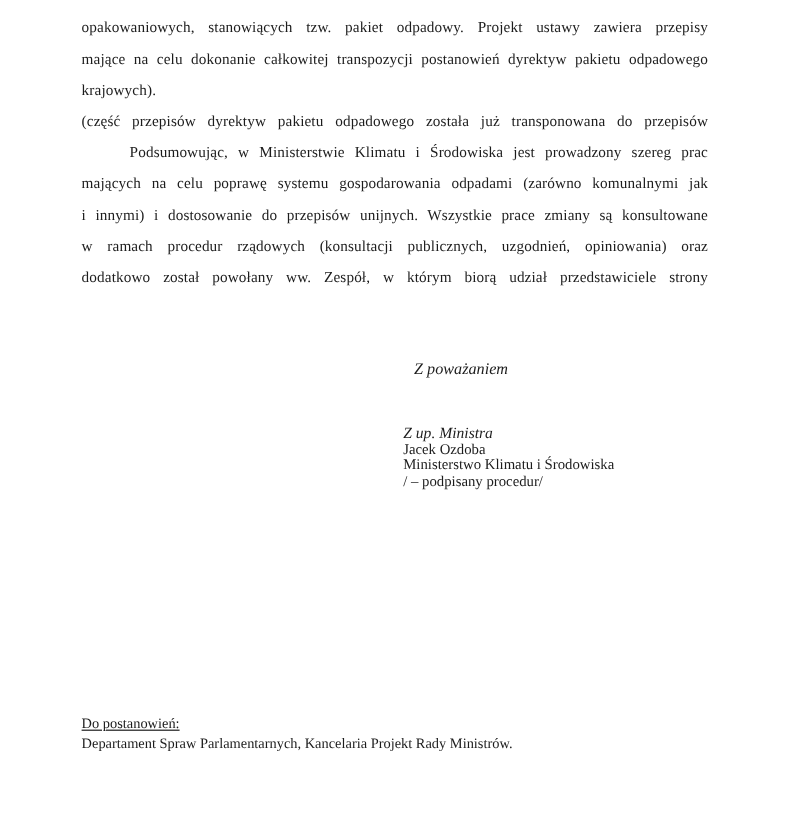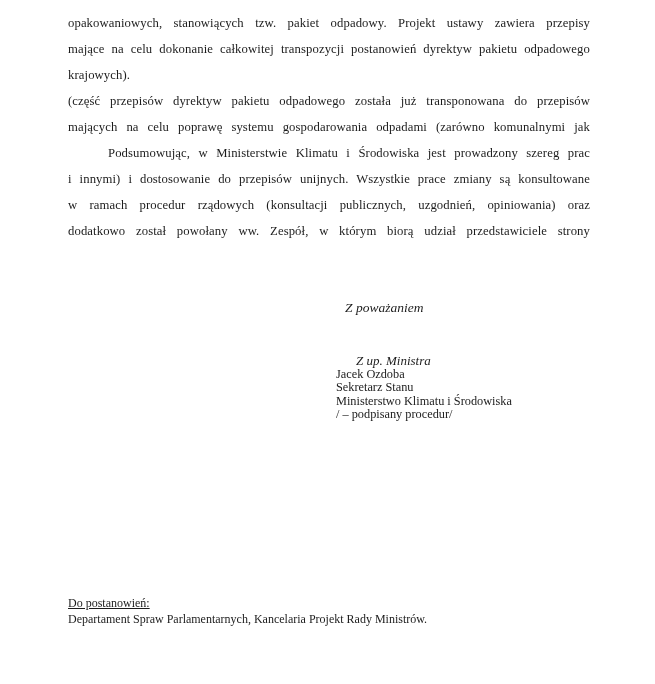--- a/index.html
+++ b/index.html
@@ -47,21 +47,20 @@
   .signature {
     position: absolute;
     left: 336px;
     top: 354px;
     font-size: 12.3px;
     line-height: 13.6px;
   }
   .sig-line.italic {
     font-style: italic;
     font-size: 13px;
-    margin-left: 20px;
   }
   .cc {
     position: absolute;
     left: 68px;
     top: 596px;
     font-size: 12px;
     line-height: 15.5px;
   }
   .cc-label { text-decoration: underline; }
 </style>
@@ -71,33 +70,32 @@
 <div class="page">
 
   <div class="para p1">
       <div class="line justify">opakowaniowych, stanowiących tzw. pakiet odpadowy. Projekt ustawy zawiera przepisy</div>
       <div class="line justify">mające na celu dokonanie całkowitej transpozycji postanowień dyrektyw pakietu odpadowego</div>
       <div class="line">krajowych).</div>
       <div class="line justify">(część przepisów dyrektyw pakietu odpadowego została już transponowana do przepisów</div>
     </div>
 
   <div class="para p2">
+      <div class="line justify indent">Podsumowując, w Ministerstwie Klimatu i Środowiska jest prowadzony szereg prac</div>
       <div class="line justify">mających na celu poprawę systemu gospodarowania odpadami (zarówno komunalnymi jak</div>
-      <div class="line justify indent">Podsumowując, w Ministerstwie Klimatu i Środowiska jest prowadzony szereg prac</div>
       <div class="line justify">i innymi) i dostosowanie do przepisów unijnych. Wszystkie prace zmiany są konsultowane</div>
       <div class="line justify">w ramach procedur rządowych (konsultacji publicznych, uzgodnień, opiniowania) oraz</div>
       <div class="line justify">dodatkowo został powołany ww. Zespół, w którym biorą udział przedstawiciele strony</div>
     </div>
 
   <div class="closing">Z poważaniem</div>
 
   <div class="signature">
     <div class="sig-line italic">Z up. Ministra</div>
     <div class="sig-line">Jacek Ozdoba</div>
-    <div class="sig-line">Sekretarz Stanu</div>
     <div class="sig-line">Ministerstwo Klimatu i Środowiska</div>
     <div class="sig-line">/ – podpisany procedur/</div>
   </div>
 
   <div class="cc">
     <div class="cc-label">Do postanowień:</div>
     <div class="cc-recipients">Departament Spraw Parlamentarnych, Kancelaria Projekt Rady Ministrów.</div>
   </div>
 
 </div>

